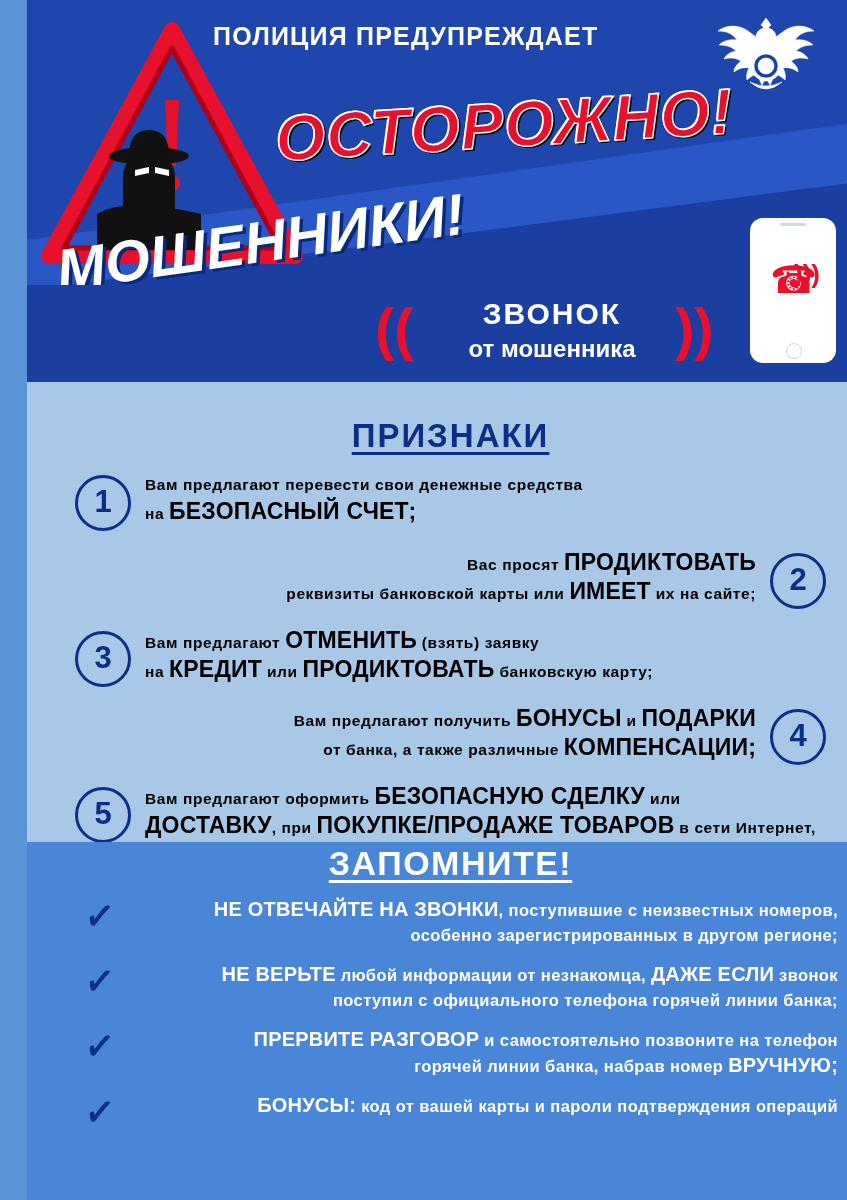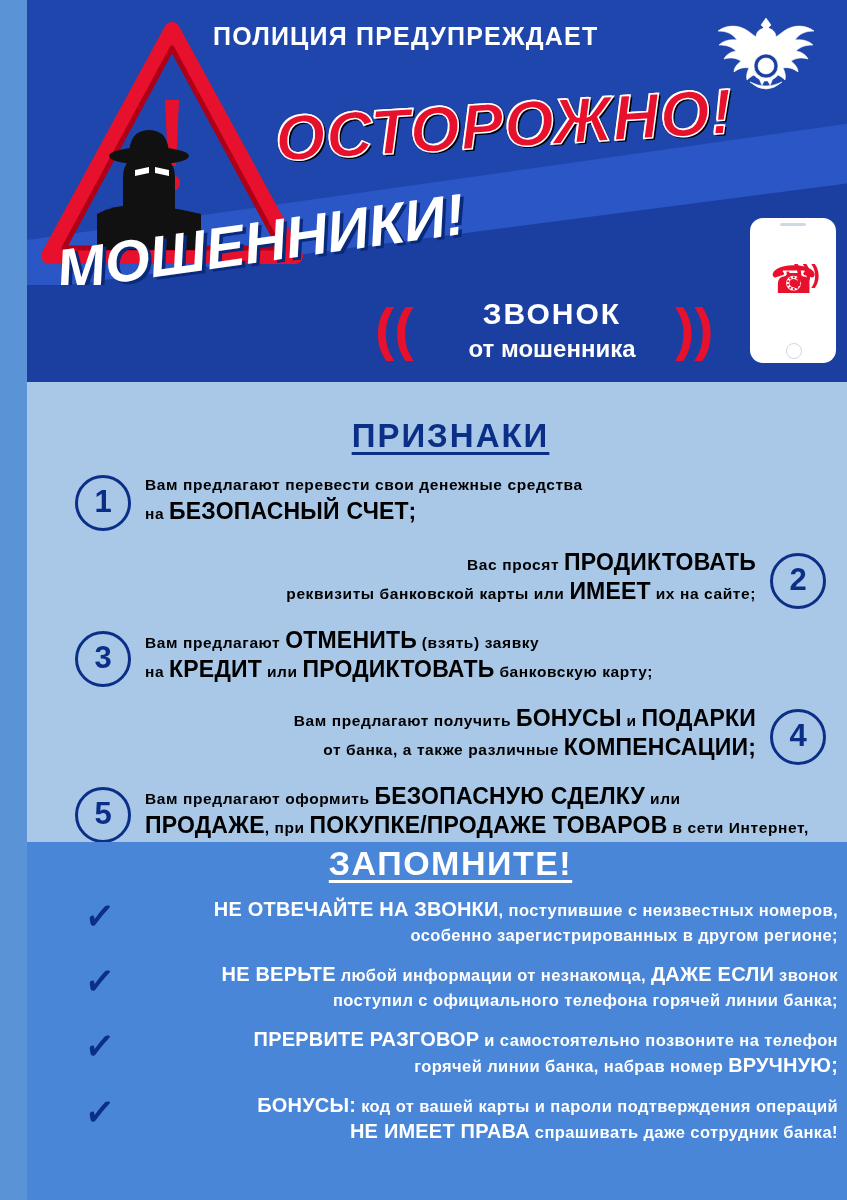--- a/index.html
+++ b/index.html
@@ -392,21 +392,21 @@
           <div class="num-badge">4</div>
           <div class="sign-text">
             <div><span class="lite">Вам&nbsp;предлагают&nbsp;получить&nbsp;</span><span class="big">БОНУСЫ</span><span class="lite">&nbsp;и&nbsp;</span><span class="big">ПОДАРКИ</span></div>
             <div><span class="lite">от&nbsp;банка,&nbsp;а&nbsp;также&nbsp;различные&nbsp;</span><span class="big">КОМПЕНСАЦИИ;</span></div>
           </div>
         </div>
         <div class="sign-row left-num">
           <div class="num-badge">5</div>
           <div class="sign-text">
             <div><span class="lite">Вам&nbsp;предлагают&nbsp;оформить&nbsp;</span><span class="big">БЕЗОПАСНУЮ&nbsp;СДЕЛКУ</span><span class="lite">&nbsp;или</span></div>
-            <div><span class="big">ПРОДАЖЕ</span><span class="lite">,&nbsp;при&nbsp;</span><span class="big">ПОКУПКЕ/ПРОДАЖЕ&nbsp;ТОВАРОВ</span><span class="lite">&nbsp;в&nbsp;сети&nbsp;Интернет,</span></div>
+            <div><span class="big">ДОСТАВКУ</span><span class="lite">,&nbsp;при&nbsp;</span><span class="big">ПОКУПКЕ/ПРОДАЖЕ&nbsp;ТОВАРОВ</span><span class="lite">&nbsp;в&nbsp;сети&nbsp;Интернет,</span></div>
             <div><span class="lite">при&nbsp;этом&nbsp;скидывают&nbsp;Вам&nbsp;ссылку.</span></div>
           </div>
         </div>
       </div>
   </div>
 
   <div class="remember">
     <div class="remember-title">ЗАПОМНИТЕ!</div>
     <div id="remember-list">
         <div class="rem-item">
@@ -427,19 +427,18 @@
           <div class="check">✓</div>
           <div class="rem-text">
             <div><span class="big">ПРЕРВИТЕ&nbsp;РАЗГОВОР</span><span class="lite">&nbsp;и&nbsp;самостоятельно&nbsp;позвоните&nbsp;на&nbsp;телефон</span></div>
             <div><span class="lite">горячей&nbsp;линии&nbsp;банка,&nbsp;набрав&nbsp;номер&nbsp;</span><span class="big">ВРУЧНУЮ;</span></div>
           </div>
         </div>
         <div class="rem-item">
           <div class="check">✓</div>
           <div class="rem-text">
             <div><span class="big">БОНУСЫ:</span><span class="lite">&nbsp;код&nbsp;от&nbsp;вашей&nbsp;карты&nbsp;и&nbsp;пароли&nbsp;подтверждения&nbsp;операций</span></div>
-            <div><span class="big">НЕ&nbsp;ИМЕЕТ&nbsp;ПРАВА</span><span class="lite">&nbsp;спрашивать&nbsp;даже&nbsp;сотрудник&nbsp;банка!</span></div>
           </div>
         </div>
       </div>
   </div>
 
 </div>
 
 </body></html>

